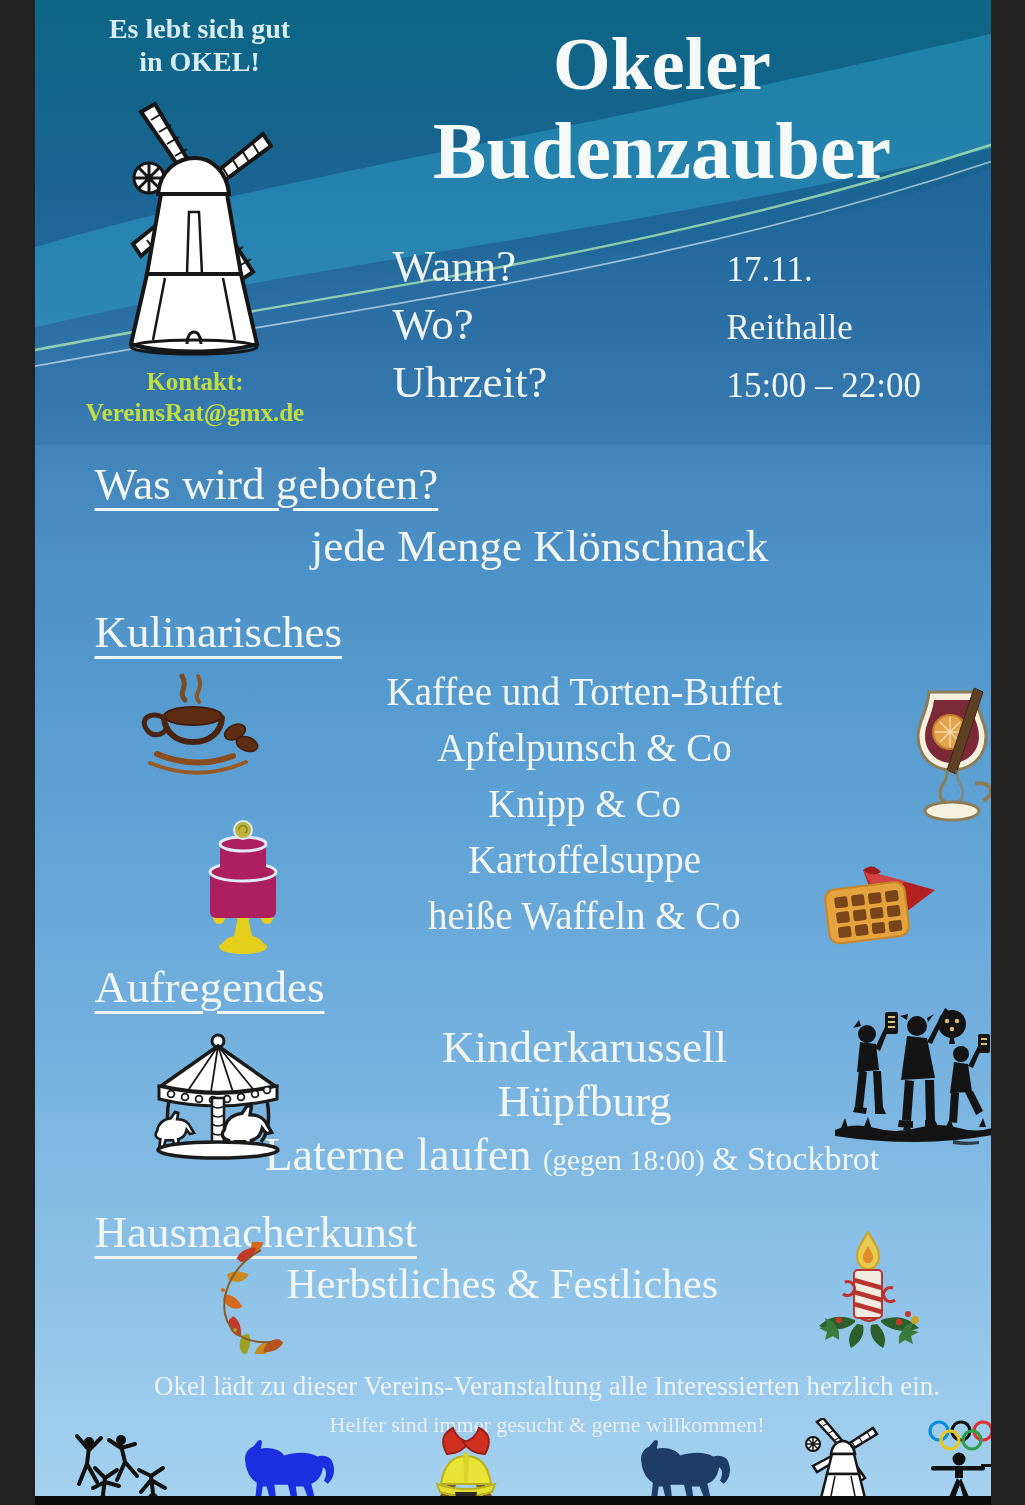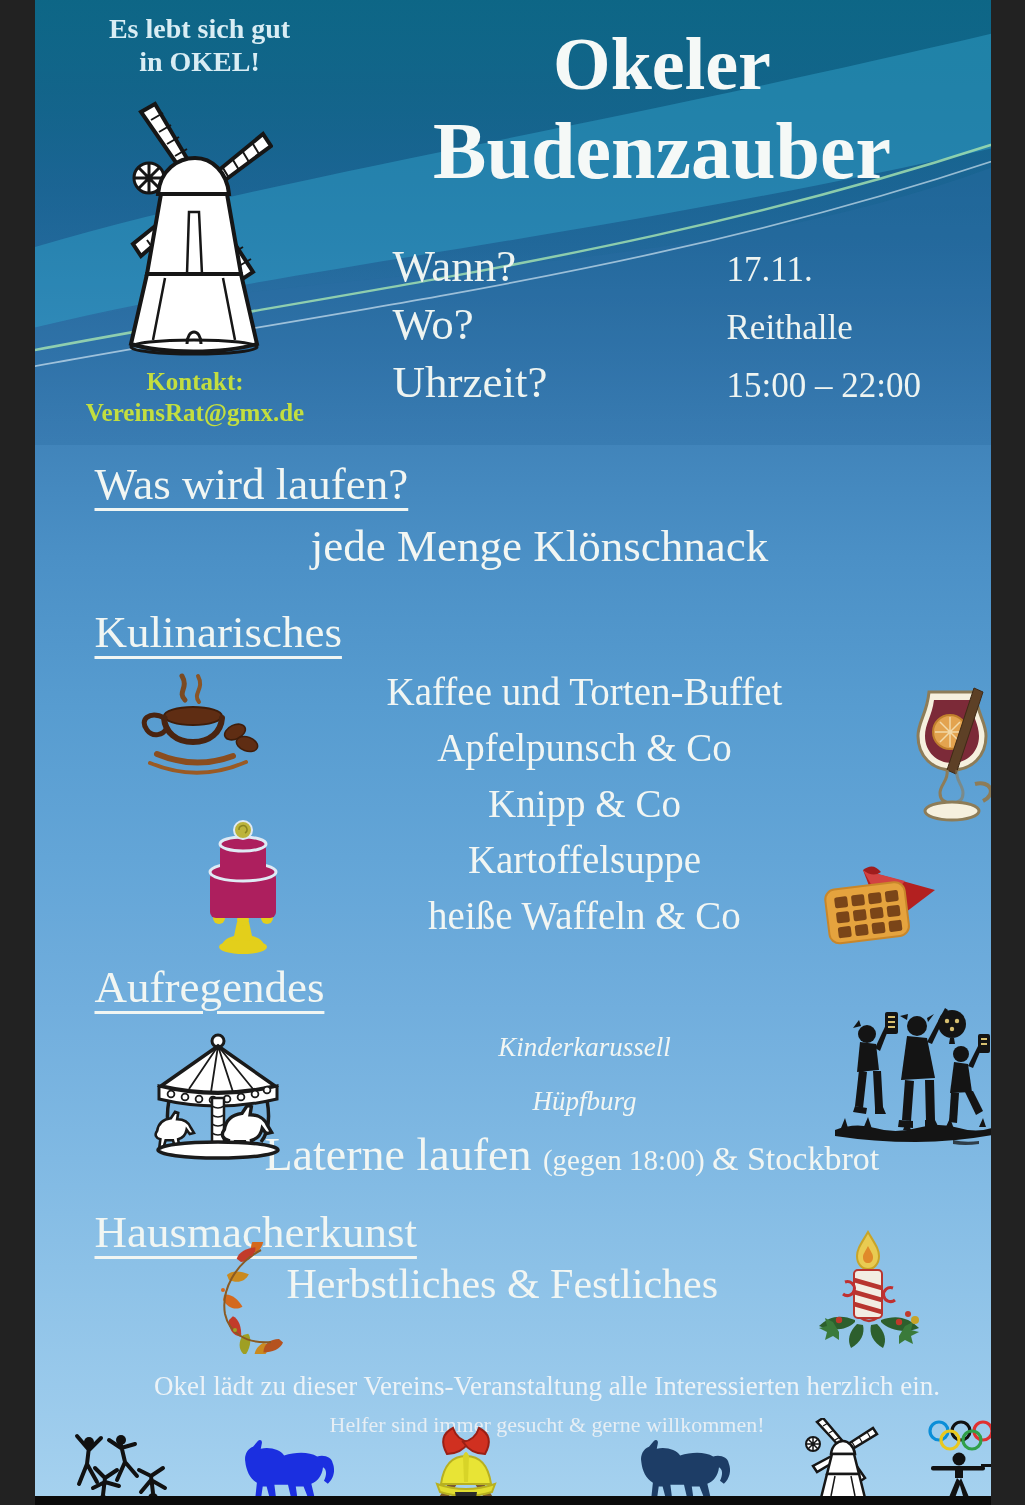--- a/index.html
+++ b/index.html
@@ -33,21 +33,21 @@
 
   .h-underline{font-size:45px;color:#f1f6f3;
     text-decoration:underline;text-decoration-thickness:2.5px;text-underline-offset:9px;}
   .offer-heading{left:60px;top:458px;}
   .offer-subline{left:150px;top:520px;width:710px;text-align:center;font-size:45px;}
   .kulinarisches-heading{left:60px;top:606px;}
   .k-items{left:240px;top:664px;width:620px;text-align:center;}
   .k-items div{font-size:39px;line-height:56px;color:#f2f6f3;}
   .aufregendes-heading{left:60px;top:961px;}
   .a-items{left:240px;top:1020px;width:620px;text-align:center;}
-  .a-items div{font-size:27px;line-height:54px;color:#f2f6f3;font-style:italic;}
+  .a-items div{font-size:45px;line-height:54px;color:#f2f6f3;}
   .laterne-line{left:230px;top:1128px;width:720px;text-align:left;color:#f2f6f3;}
   .laterne-main{font-size:46px;}
   .laterne-note{font-size:29px;}
   .laterne-suffix{font-size:34px;}
   .hausmacher-heading{left:60px;top:1206px;}
   .hausmacher-item{left:252px;top:1260px;font-size:42px;color:#f2f6f3;}
 
   .footer1{left:0;top:1371px;width:1025px;text-align:center;font-size:27px;color:#edf3f7;}
   .footer2{left:0;top:1412px;width:1025px;text-align:center;font-size:22px;color:#e6eef4;}
 
@@ -131,21 +131,21 @@
     <div class="info-row">
       <div class="info-label">Wo?</div>
       <div class="info-value">Reithalle</div>
     </div>
     <div class="info-row">
       <div class="info-label">Uhrzeit?</div>
       <div class="info-value">15:00 – 22:00</div>
     </div>
   </div>
 
-  <div class="abs h-underline offer-heading">Was wird laufen?</div>
+  <div class="abs h-underline offer-heading">Was wird geboten?</div>
   <div class="abs txt offer-subline">jede Menge Klönschnack</div>
 
   <div class="abs h-underline kulinarisches-heading">Kulinarisches</div>
   <div class="abs k-items">
     <div>Kaffee und Torten-Buffet</div>
     <div>Apfelpunsch &amp; Co</div>
     <div>Knipp &amp; Co</div>
     <div>Kartoffelsuppe</div>
     <div>heiße Waffeln &amp; Co</div>
   </div>

